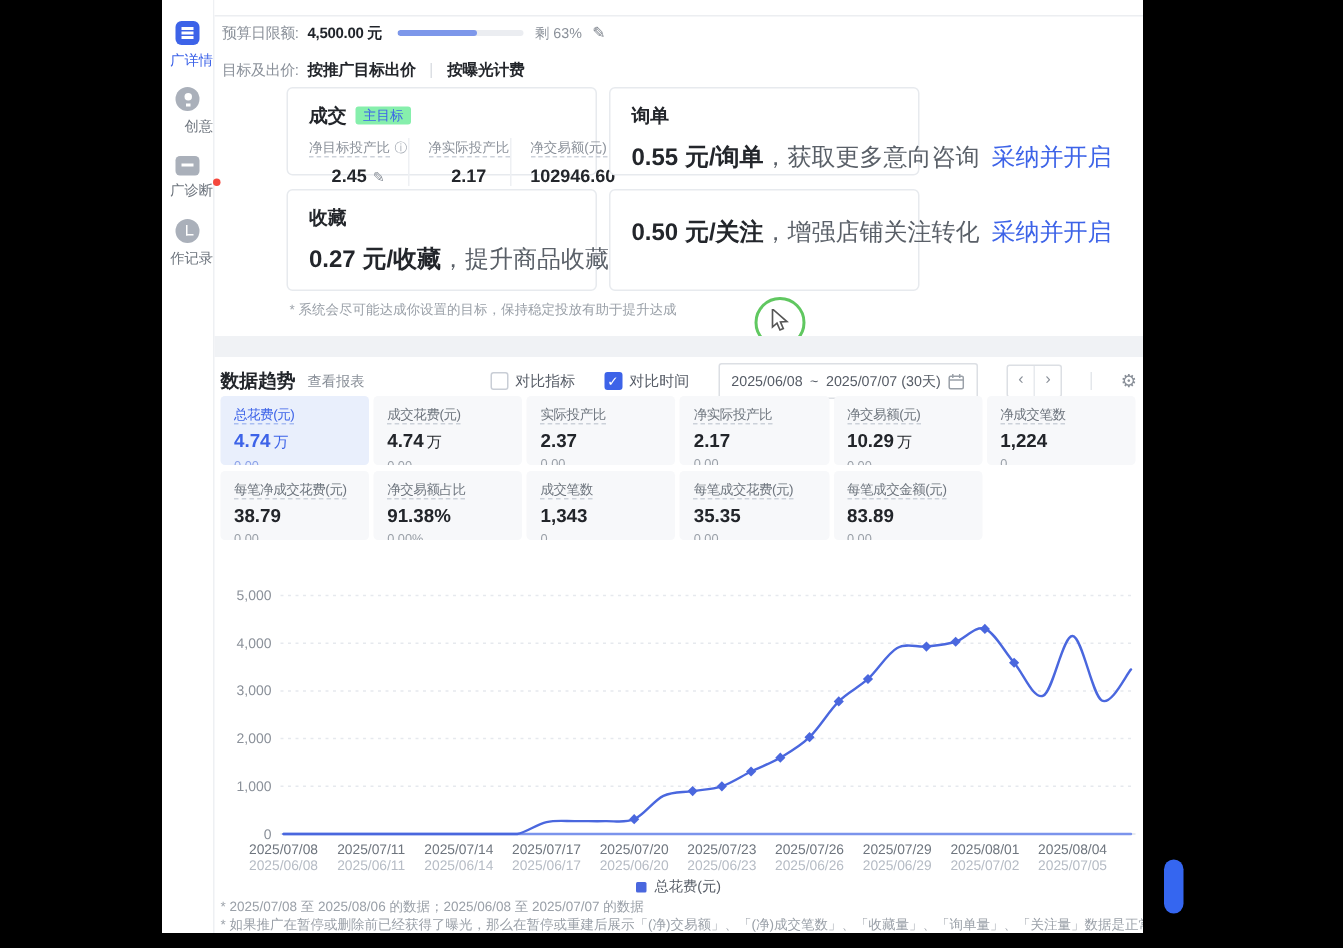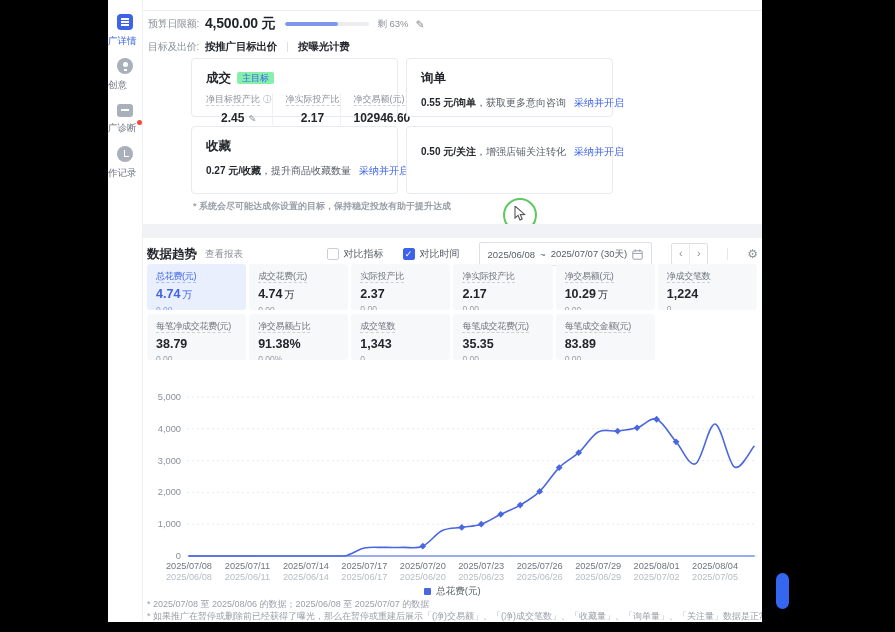--- a/index.html
+++ b/index.html
@@ -5,41 +5,41 @@
   html,body{margin:0;padding:0;}
   body{
     width:895px;height:632px;background:#000;position:relative;overflow:hidden;
     font-family:"Liberation Sans","DejaVu Sans",sans-serif;
     -webkit-font-smoothing:antialiased;
   }
   #window{position:absolute;left:108px;top:0;width:654px;height:622px;background:#fff;overflow:hidden;}
 
   
   #sidebar{position:absolute;left:0;top:0;width:34px;height:100%;background:#fff;border-right:1px solid #eef0f3;}
-  .side-item{position:absolute;left:0;width:34px;text-align:left;cursor:pointer;}
+  .side-item{position:absolute;left:0;width:34px;text-align:right;cursor:pointer;}
   .side-icon{width:16px;height:16px;margin:0 auto;position:relative;border-radius:50%;background:#aab0ba;}
   .side-item.active .side-icon{background:#3d63e8;border-radius:4px;}
   .side-icon.i0::after{content:"";position:absolute;left:4px;top:7px;width:8px;height:2px;background:#fff;box-shadow:0 -3px 0 #fff,0 3px 0 #fff;}
   .side-icon.i1::after{content:"";position:absolute;left:5.5px;top:4px;width:5px;height:5px;border-radius:50%;background:#fff;}
   .side-icon.i1::before{content:"";position:absolute;left:6.5px;bottom:3px;width:3px;height:2px;background:#fff;}
   .side-icon.i2{border-radius:3px;height:13px;margin-top:2px;}
   .side-icon.i2::after{content:"";position:absolute;left:4px;top:5px;width:8px;height:2px;background:#fff;}
   .side-icon.i3::after{content:"";position:absolute;left:7px;top:4px;width:4px;height:6px;border-left:1.5px solid #fff;border-bottom:1.5px solid #fff;}
   .side-label{margin-top:4px;font-size:9.5px;color:#6e757e;white-space:nowrap;position:relative;display:inline-block;}
   .side-item.active .side-label{color:#3d63e8;}
   .side-badge{position:absolute;top:-2px;right:-5px;width:5px;height:5px;border-radius:50%;background:#f5483d;}
 
   
   #content{position:absolute;left:35px;top:0;right:0;height:100%;}
   .top-strip{position:absolute;top:0;left:0;right:0;height:10px;border-bottom:1px solid #eceef1;background:#fff;}
 
   .form-row{position:absolute;left:4px;display:flex;align-items:center;}
   .form-label{font-size:10px;color:#8a9099;width:52px;text-align:right;letter-spacing:-0.3px;flex:none;}
   #budget-row{top:15px;}
-  .budget-value{font-size:14px;font-weight:bold;color:#1f2329;margin-left:6px;letter-spacing:-0.2px;}
+  .budget-value{font-size:10px;font-weight:bold;color:#1f2329;margin-left:6px;letter-spacing:-0.2px;}
   .progress{width:84px;height:4px;border-radius:2px;background:#ebedf1;margin-left:10px;overflow:hidden;}
   .progress-fill{height:100%;border-radius:2px;background:#7d97ea;}
   .budget-remaining{font-size:9.5px;color:#8a9099;margin-left:8px;}
   .edit-icon{font-size:10.5px;color:#7d838c;margin-left:7px;cursor:pointer;}
 
   #bidding-row{top:40px;}
   .bid-option{font-size:10.5px;color:#23262b;font-weight:bold;margin-left:6px;letter-spacing:-0.2px;cursor:pointer;}
   .bid-divider{width:1px;height:10px;background:#dcdfe4;margin:0 4px 0 10px;}
   .bid-option.alt{font-weight:bold;}
 
@@ -49,25 +49,25 @@
   .gtitle{font-size:12.5px;font-weight:bold;color:#23262b;}
   .gbadge{font-size:9px;color:#3d63e8;background:#86efac;padding:1px 5px;border-radius:2px;margin-left:6px;position:relative;top:-1px;}
   .gmetrics{display:flex;margin-top:6px;}
   .gcol{}
   .gcol + .gcol{border-left:1px solid #eef0f3;padding-left:13px;}
   .glabel{font-size:9px;color:#8a9099;white-space:nowrap;}
   .dashed{border-bottom:1px dashed #ccd1d9;padding-bottom:1px;}
   .ginfo{margin-left:3px;color:#a6acb5;font-size:8.5px;}
   .gvalue{margin-top:5px;font-size:12px;font-weight:bold;color:#23262b;text-align:center;}
   .gpencil{margin-left:4px;color:#8a9099;font-size:9.5px;font-weight:normal;cursor:pointer;}
-  .gdesc{margin-top:9px;font-size:10px;color:#5a6068;white-space:nowrap;text-align:center;}
+  .gdesc{margin-top:9px;font-size:16px;color:#5a6068;white-space:nowrap;text-align:center;}
   .gstrong{color:#23262b;font-weight:bold;}
   .glink{color:#3d63e8;margin-left:8px;cursor:pointer;}
 
-  #goal-note{position:absolute;left:50px;top:200px;font-size:9px;color:#9aa0a8;font-weight:bold;}
+  #goal-note{position:absolute;left:50px;top:200px;font-size:9px;color:#9aa0a8;}
 
   
   #click-ring{position:absolute;left:360px;top:198px;width:30px;height:30px;border:2.5px solid #4fc24f;border-radius:50%;opacity:.9;}
 
   .section-divider{position:absolute;left:0;right:0;top:224px;height:14px;background:#f0f2f5;}
 
   
   #trends-header{position:absolute;left:4px;right:4px;top:242px;height:24px;display:flex;align-items:center;}
   .trends-title{font-size:12.5px;font-weight:bold;color:#23262b;}
   .report-link{font-size:9.5px;color:#8a9099;margin-left:8px;cursor:pointer;}

